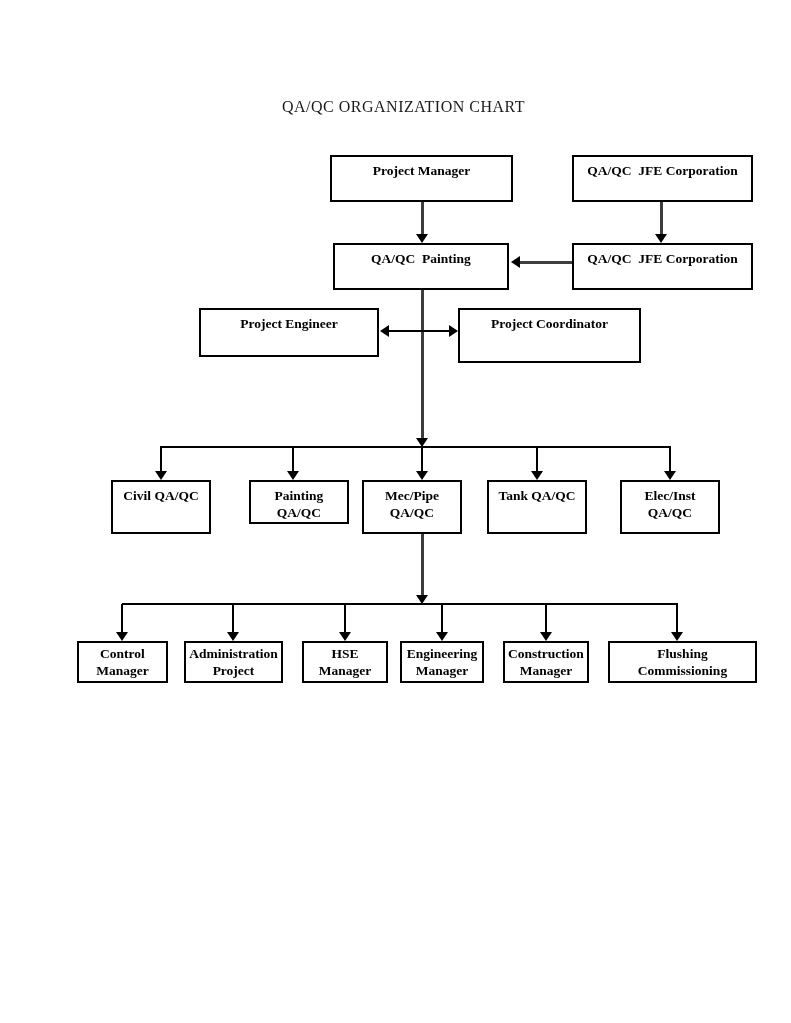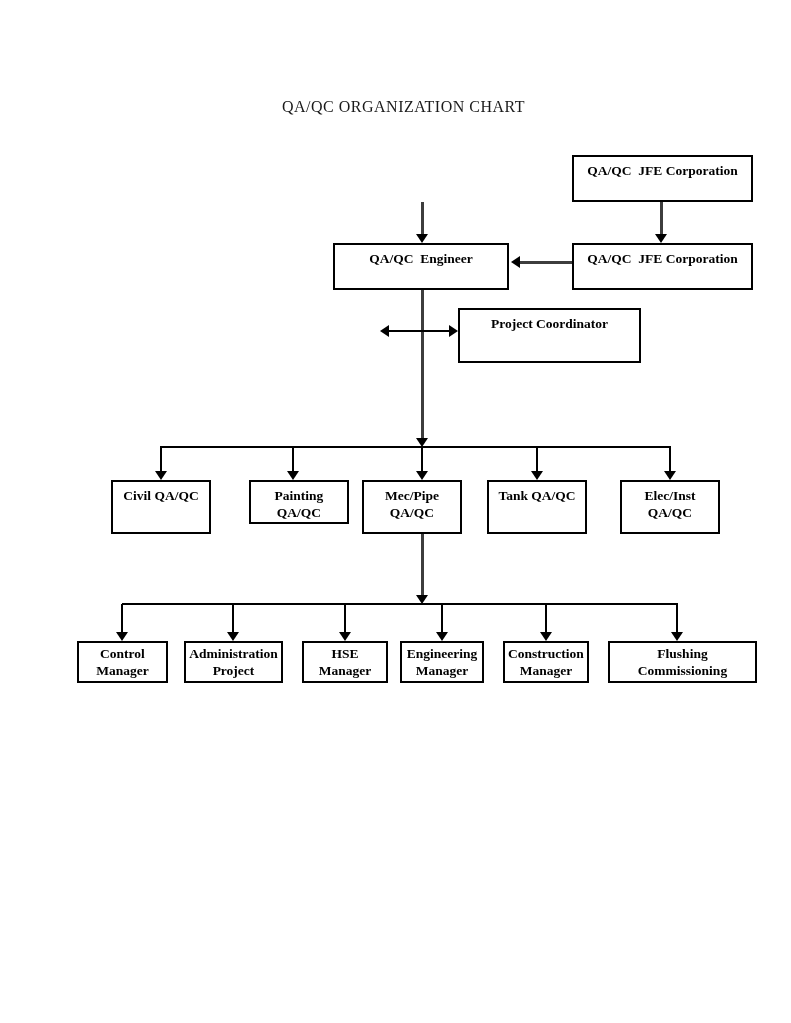--- a/index.html
+++ b/index.html
@@ -51,25 +51,27 @@
       border-top:6px solid transparent;border-bottom:6px solid transparent;
       border-left:9px solid #000000;}
 </style>
 </head>
 <body>
 
 <div class="page">
 
   <h1 class="title">QA/QC ORGANIZATION CHART</h1>
 
+  <div class="node top" style="left:330px;top:155px;width:183px;height:47px">Project Manager</div>
   <div class="node top" style="left:572px;top:155px;width:181px;height:47px">QA/QC  JFE Corporation</div>
 
-  <div class="node top" style="left:333px;top:243px;width:176px;height:47px">QA/QC  Engineer</div>
+  <div class="node top" style="left:333px;top:243px;width:176px;height:47px">QA/QC  Painting</div>
   <div class="node top" style="left:572px;top:243px;width:181px;height:47px">QA/QC  JFE Corporation</div>
 
+  <div class="node top" style="left:199px;top:308px;width:180px;height:49px">Project Engineer</div>
   <div class="node top" style="left:458px;top:308px;width:183px;height:55px">Project Coordinator</div>
 
   <div class="node top" style="left:111px;top:480px;width:100px;height:54px">Civil QA/QC</div>
   <div class="node top" style="left:249px;top:480px;width:100px;height:44px">Painting
 QA/QC</div>
   <div class="node top" style="left:362px;top:480px;width:100px;height:54px">Mec/Pipe
 QA/QC</div>
   <div class="node top" style="left:487px;top:480px;width:100px;height:54px">Tank QA/QC</div>
   <div class="node top" style="left:620px;top:480px;width:100px;height:54px">Elec/Inst
 QA/QC</div>

